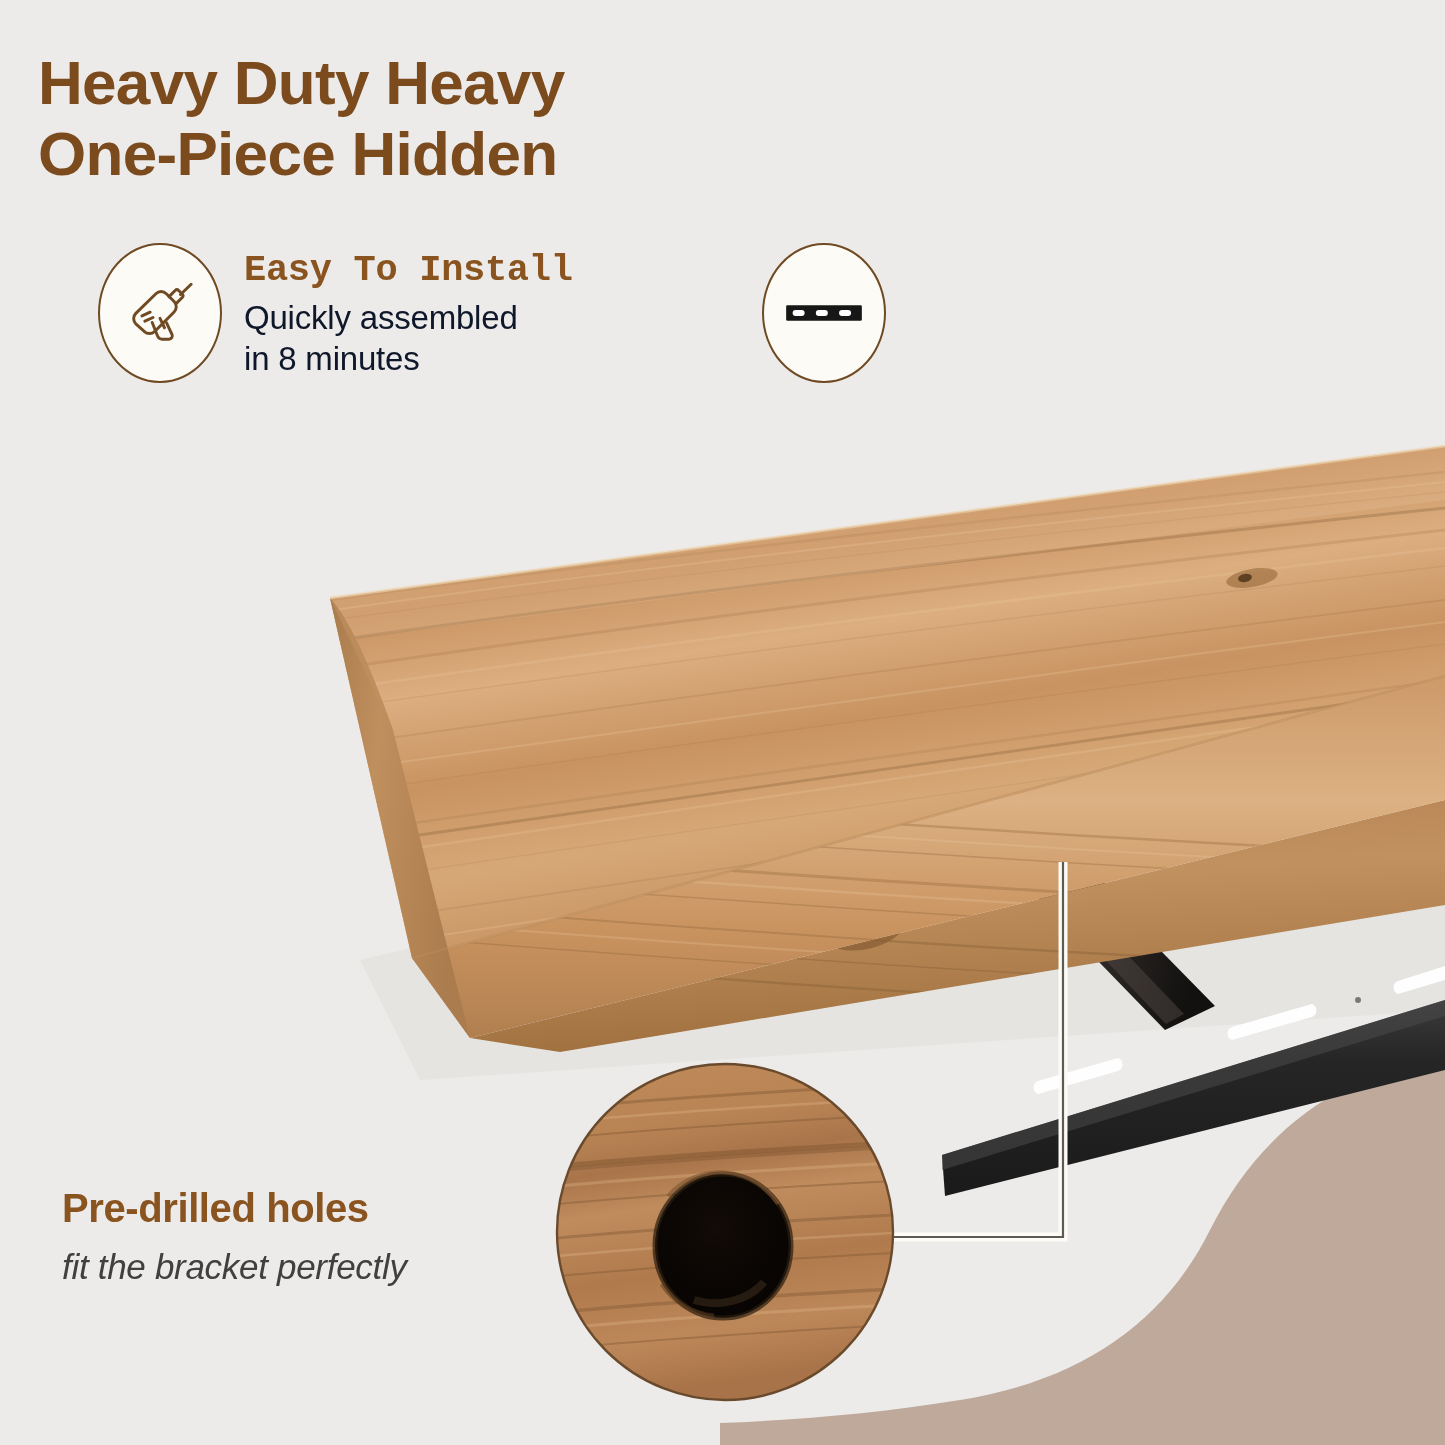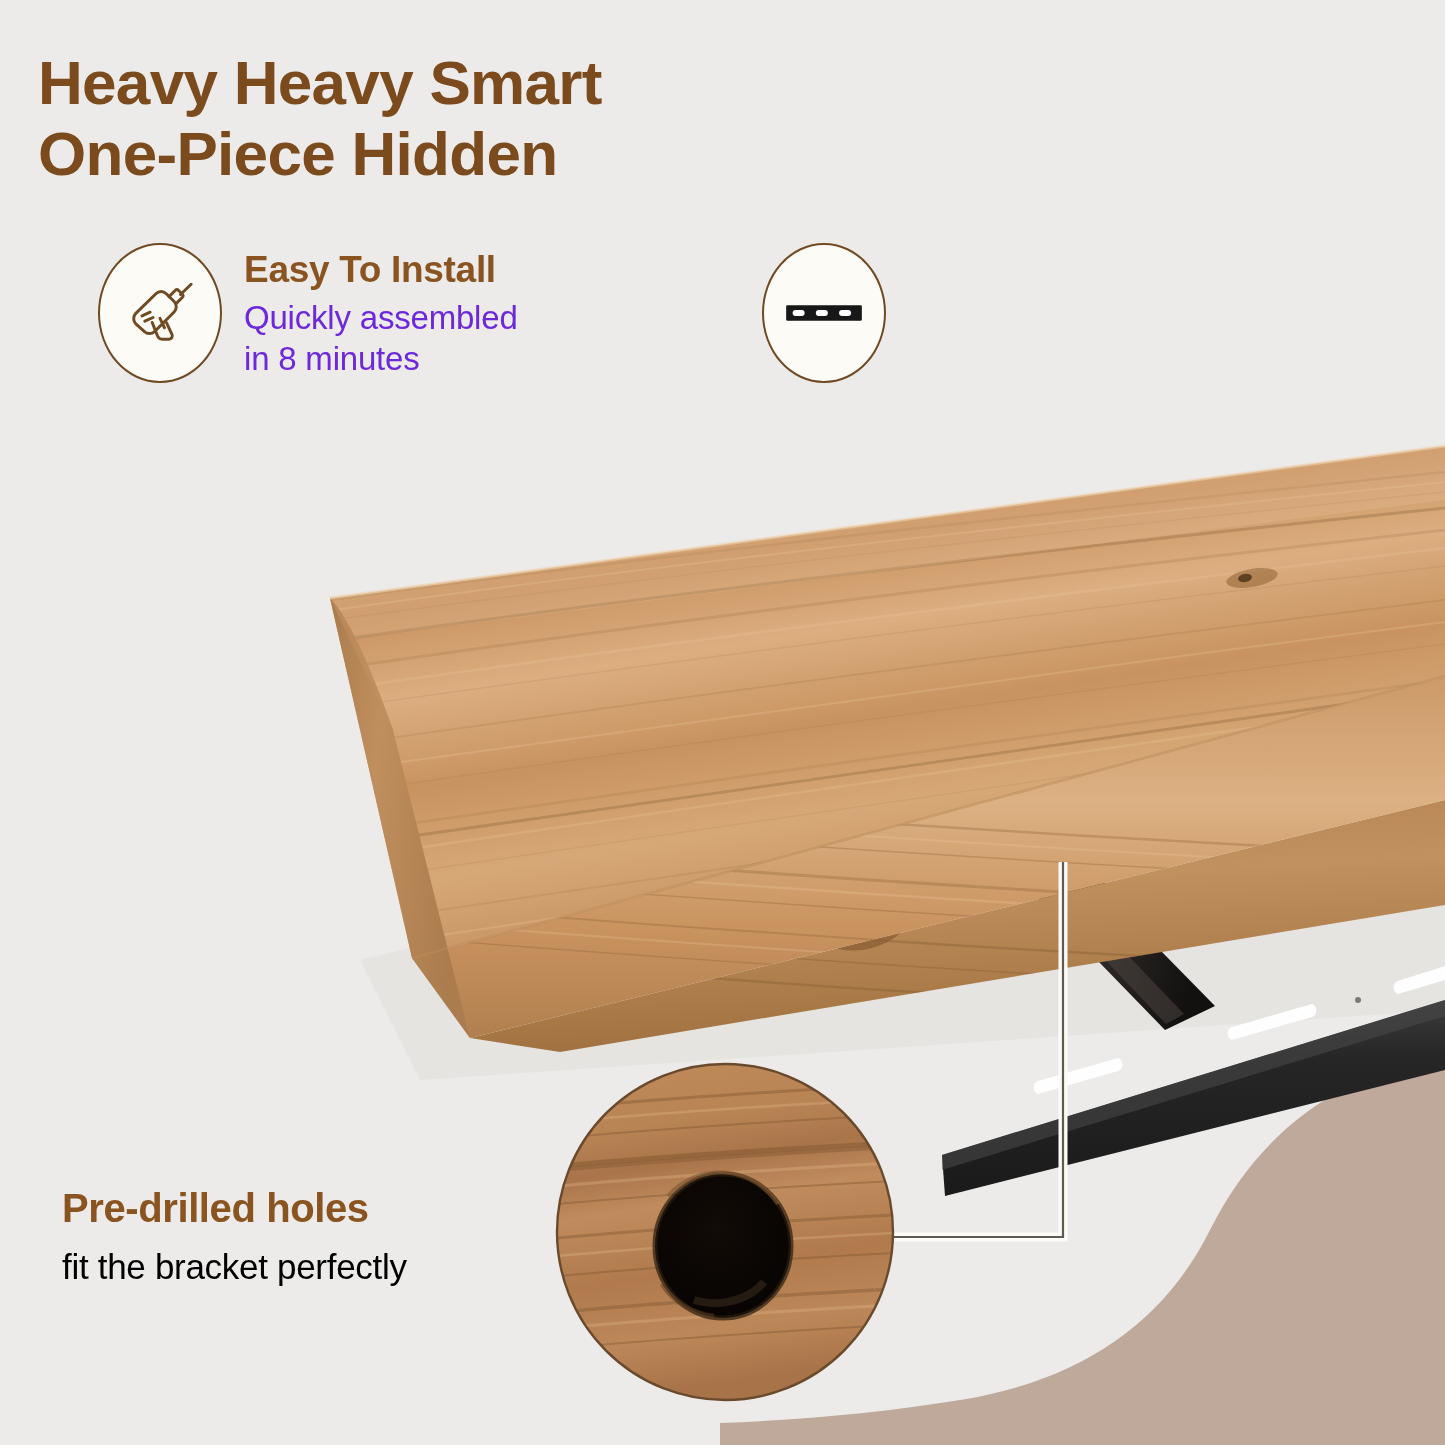--- a/index.html
+++ b/index.html
@@ -48,64 +48,66 @@
 
   .ftext { padding-top:8px; }
   .ftitle {
     color:#8a5420;
     font-size:37px;
     font-weight:700;
     line-height:1.05;
     letter-spacing:-0.3px;
     margin-bottom:8px;
     white-space:nowrap;
+    font-family:Liberation Mono, monospace;
   }
   .fdesc {
-    color:#6d28d9;
+    color:#0f172a;
     font-size:33px;
     font-weight:400;
     line-height:1.24;
     letter-spacing:-0.2px;
     white-space:nowrap;
   }
 
   
   .calltext { position:absolute; left:62px; top:1186px; width:520px; }
   .calltitle {
     color:#8a5420;
     font-size:40px;
     font-weight:700;
     letter-spacing:-0.4px;
     line-height:1.1;
     margin-bottom:18px;
     white-space:nowrap;
   }
   .calldesc {
-    color:#000000;
+    color:#404040;
     font-size:35px;
     font-weight:400;
     letter-spacing:-0.3px;
     line-height:1.1;
     white-space:nowrap;
+    font-style:italic;
   }
 
   
   .photo { position:absolute; left:0; top:0; width:1445px; height:1445px; }
 </style>
 </head>
 <body style="background: rgb(236, 235, 233);">
 
 <div id="stage">
 
   <svg class="wave" viewBox="0 0 1445 1445" aria-hidden="true">
     <path id="wavePath" d="M1445,1055 C1330,1075 1255,1140 1210,1230 C1165,1320 1085,1380 960,1400 C880,1413 800,1420 720,1423 L720,1445 L1445,1445 Z" fill="#bfa99b"></path>
   </svg>
 
   <div class="headline">
-    <span class="l1">Heavy Heavy Smart</span>
+    <span class="l1">Heavy Duty Heavy</span>
     <span class="l2">One-Piece Hidden</span>
   </div>
 
   <div class="features">
 
     <div class="feature f1">
       <div class="badge">
         <svg width="82" height="82" viewBox="0 0 100 100" aria-hidden="true">
           <g fill="none" stroke="#6f4a23" stroke-width="3.6" stroke-linecap="round" stroke-linejoin="round">
 

